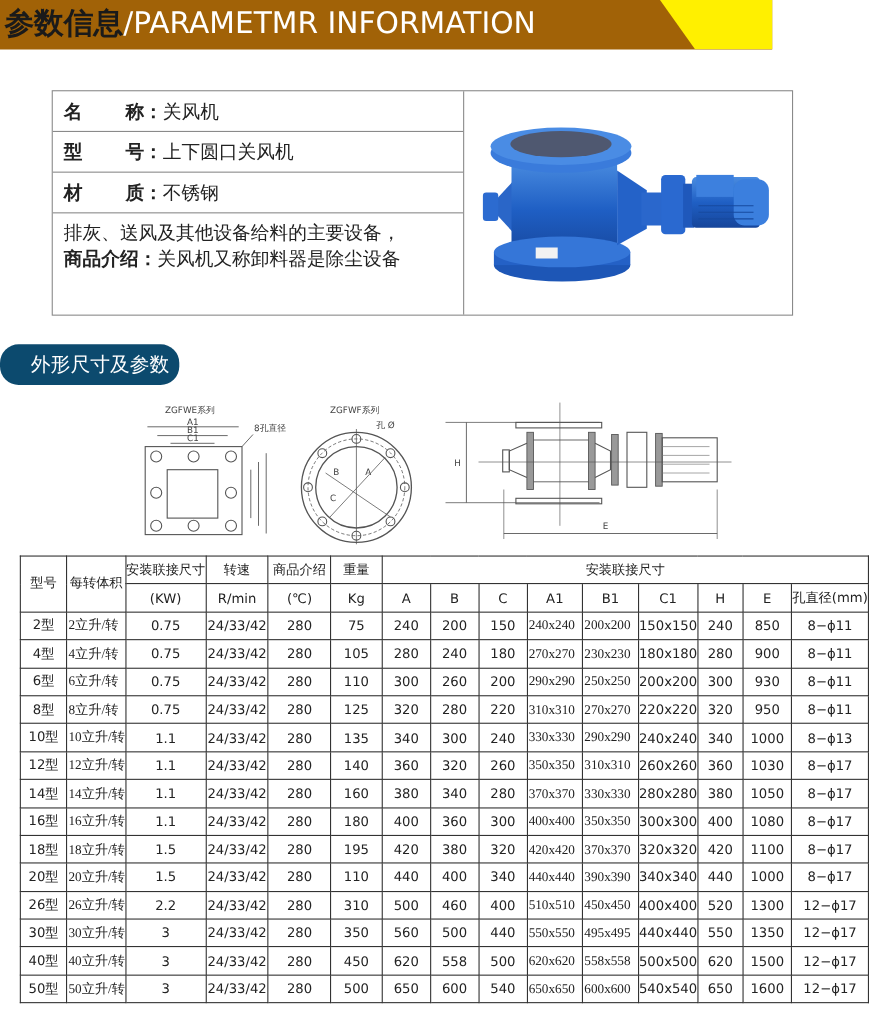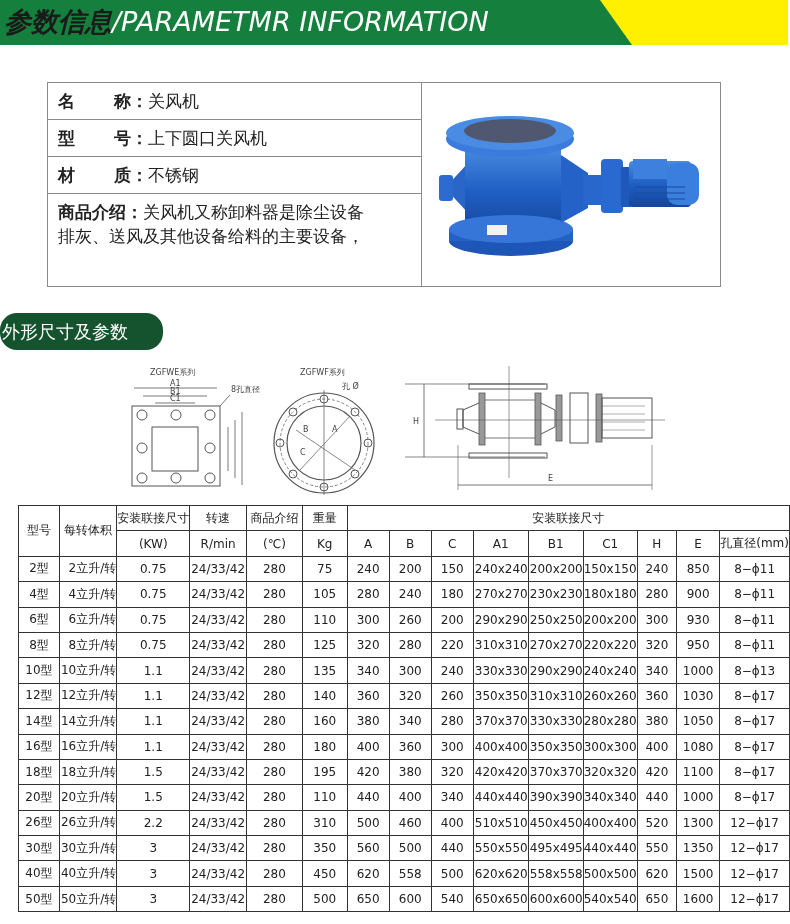--- a/index.html
+++ b/index.html
@@ -1,45 +1,45 @@
 <!DOCTYPE html>
 <html><head>
 <meta charset="utf-8">
 <style>
   * { box-sizing: border-box; margin: 0; padding: 0; }
   body { width: 790px; height: 924px; background: #ffffff; font-family: "DejaVu Sans", "Liberation Sans", sans-serif; color: #222; position: relative; overflow: hidden; }
 
   
-  .banner { position: absolute; left: 0; top: 0; width: 788px; height: 45px; background: #15803d; overflow: hidden; font-style: italic; }
+  .banner { position: absolute; left: 0; top: 0; width: 702px; height: 45px; background: #a16207; overflow: hidden; }
   .banner .yellow { position: absolute; top: 0; left: 0; width: 790px; height: 45px; background: #fff000;
     clip-path: polygon(600px 0, 790px 0, 790px 45px, 632px 45px); }
   .banner .title { position: absolute; left: 4px; top: 3px; font-size: 27px; line-height: 38px; white-space: nowrap; }
   .banner .title .cn { color: #1a1a1a; font-weight: bold; }
   .banner .title .sep, .banner .title .en { color: #ffffff; }
 
   
   .info { position: absolute; left: 47px; top: 82px; width: 674px; height: 205px; border: 1px solid #8a8a8a; }
   .info .rows { position: absolute; left: 0; top: 0; width: 374px; height: 203px; border-right: 1px solid #8a8a8a; }
   .info .row { height: 37px; border-bottom: 1px solid #8a8a8a; display: flex; align-items: center; padding-left: 10px; font-size: 17px; }
   .info .row .lbl1 { font-weight: bold; width: 56px; }
   .info .row .lbl2 { font-weight: bold; }
   .info .desc { padding: 6px 0 0 10px; font-size: 17px; line-height: 24px; }
   .info .desc .lbl { font-weight: bold; }
   .info .photo { position: absolute; left: 375px; top: 0; width: 297px; height: 203px; }
 
   
-  .section { position: absolute; left: 0; top: 313px; width: 163px; height: 37px; background: #14532d; color: #fff; font-size: 18px; line-height: 37px; padding-left: 2px; border-radius: 17px; }
+  .section { position: absolute; left: 0; top: 313px; width: 163px; height: 37px; background: #0c4a6e; color: #fff; font-size: 18px; line-height: 37px; padding-left: 28px; border-radius: 17px; }
 
   
   .drawing { position: absolute; text-align: center; }
 
   
   table.spec { position: absolute; left: 18px; top: 505px; border-collapse: collapse; font-size: 12px; color: #222; }
   table.spec td { border: 1px solid #333; text-align: center; height: 25.4px; padding: 0; white-space: nowrap; }
-  table.spec td.l { text-align: right; padding-left: 1px; }
+  table.spec td.l { text-align: left; padding-left: 1px; font-family: Liberation Serif, serif; }
 </style>
 </head>
 <body>
 
 <div class="banner">
   <div class="yellow"></div>
   <div class="title">
     <span class="cn">参数信息</span><span class="sep">/</span><span class="en">PARAMETMR INFORMATION</span>
   </div>
 </div>
@@ -55,22 +55,22 @@
       <span class="lbl1">型</span>
       <span class="lbl2">号：</span>
       <span>上下圆口关风机</span>
     </div>
     <div class="row">
       <span class="lbl1">材</span>
       <span class="lbl2">质：</span>
       <span>不锈钢</span>
     </div>
     <div class="desc">
+      <div>排灰、送风及其他设备给料的主要设备，</div>
       <div><span class="lbl">商品介绍：</span><span>关风机又称卸料器是除尘设备</span></div>
-      <div>排灰、送风及其他设备给料的主要设备，</div>
     </div>
   </div>
   <div class="photo">
     <svg width="297" height="203" viewBox="0 0 297 203">
       <defs>
         <linearGradient id="bl" x1="0" y1="0" x2="0" y2="1">
           <stop offset="0" stop-color="#4a8ce0"></stop>
             <stop offset="0.5" stop-color="#1f5fc4"></stop>
             <stop offset="1" stop-color="#16459a"></stop>
         </linearGradient>

